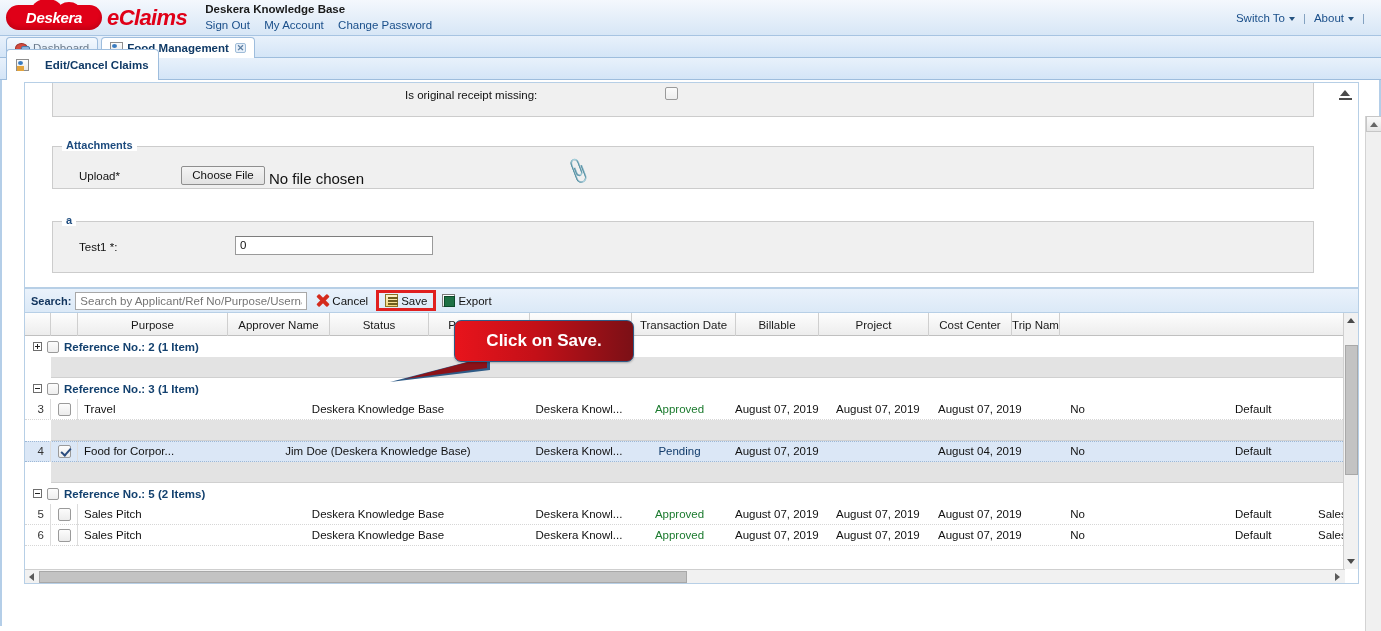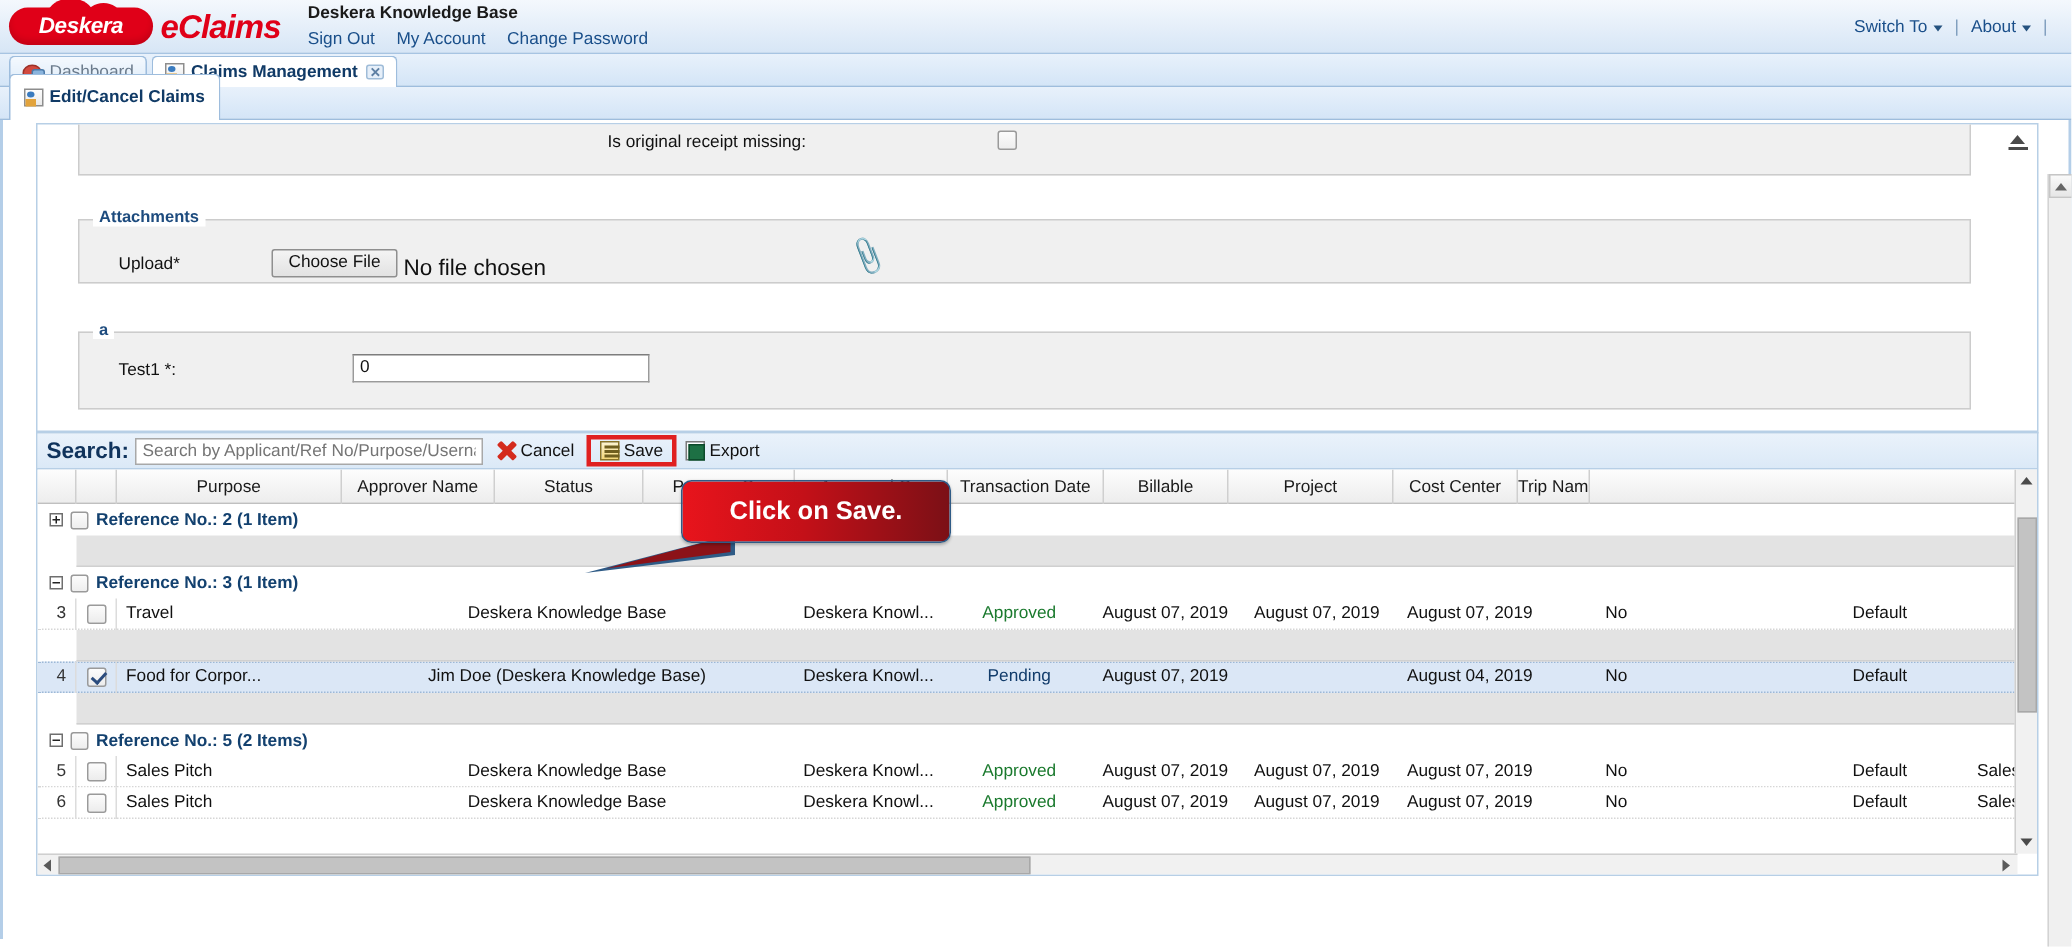--- a/index.html
+++ b/index.html
@@ -141,21 +141,21 @@
     height: 22px;
     background: linear-gradient(to bottom, #e8f1fb 0%, #d4e5f7 100%);
     border-bottom: 1px solid #9ebddd;
     display: flex;
     align-items: flex-end;
     padding-left: 6px;
   }
   .stab {
     height: 21px;
     display: flex; align-items: center;
-    gap: 4px;
+    gap: 16px;
     padding: 15px 9px;
     border: 1px solid #9ebddd;
     border-bottom: none;
     border-radius: 4px 4px 0 0;
     font-size: 11.5px;
     cursor: pointer;
     background: #ffffff;
     color: #103a66;
     font-weight: bold;
     position: relative;
@@ -346,21 +346,21 @@
     width: 1335px; height: 24px;
     background: linear-gradient(to bottom, #eaf2fb 0%, #dbe9f7 100%);
     border: 1px solid #b7cfe6;
     border-bottom: none;
     display: flex;
     align-items: center;
     padding-left: 6px;
     gap: 0;
   }
   #grid-toolbar .lbl {
-    font-size: 15px;
+    font-size: 11px;
     font-weight: bold;
     color: #10335c;
     margin-right: 4px;
   }
   #search-input {
     width: 232px; height: 18px;
     border: 1px solid #a8a8a8;
     background: #ffffff;
     font-size: 11.5px;
     color: #9a9a9a;
@@ -702,21 +702,21 @@
   </div>
 </div>
 
 <div id="tabbar-main">
   <div class="mtab">
     <span class="ico-dash"></span>
     <span>Dashboard</span>
   </div>
   <div class="mtab active">
     <span class="ico-person"></span>
-    <span>Claims Management</span>
+    <span>Food Management</span>
     <span class="tab-close">✕</span>
   </div>
 </div>
 
 <div id="tabbar-sub">
   <div class="stab">
     <span class="ico-person"></span>
     <span>Edit/Cancel Claims</span>
   </div>
 </div>

